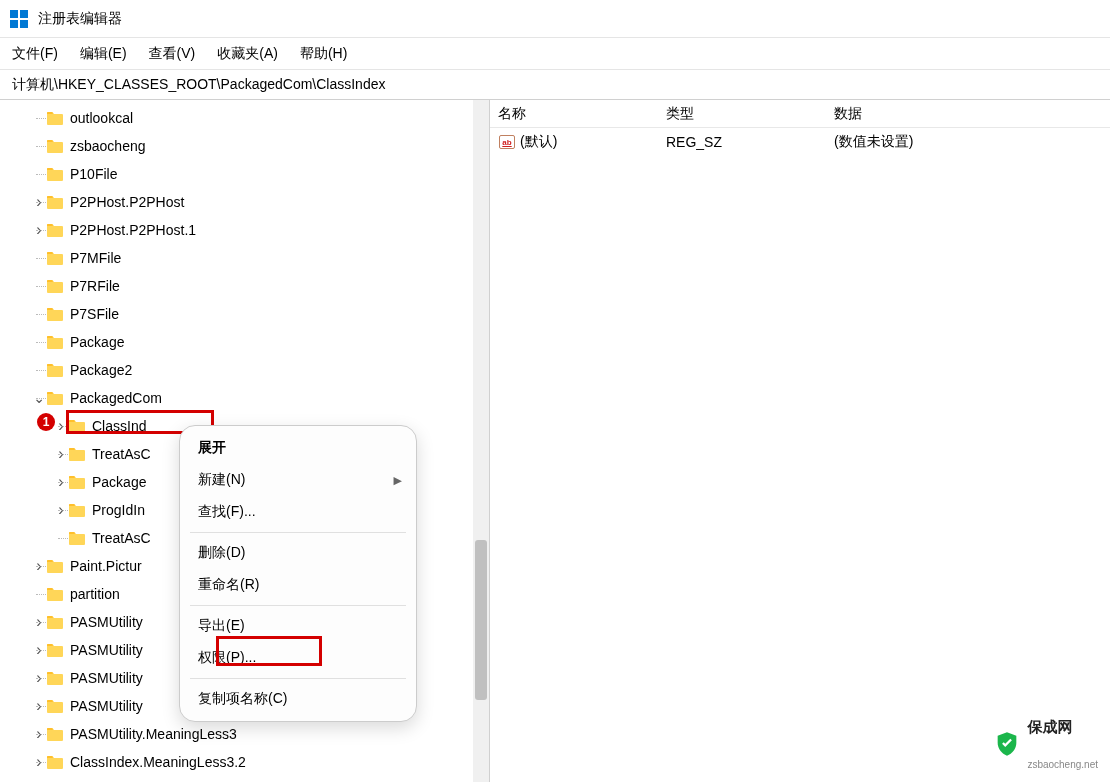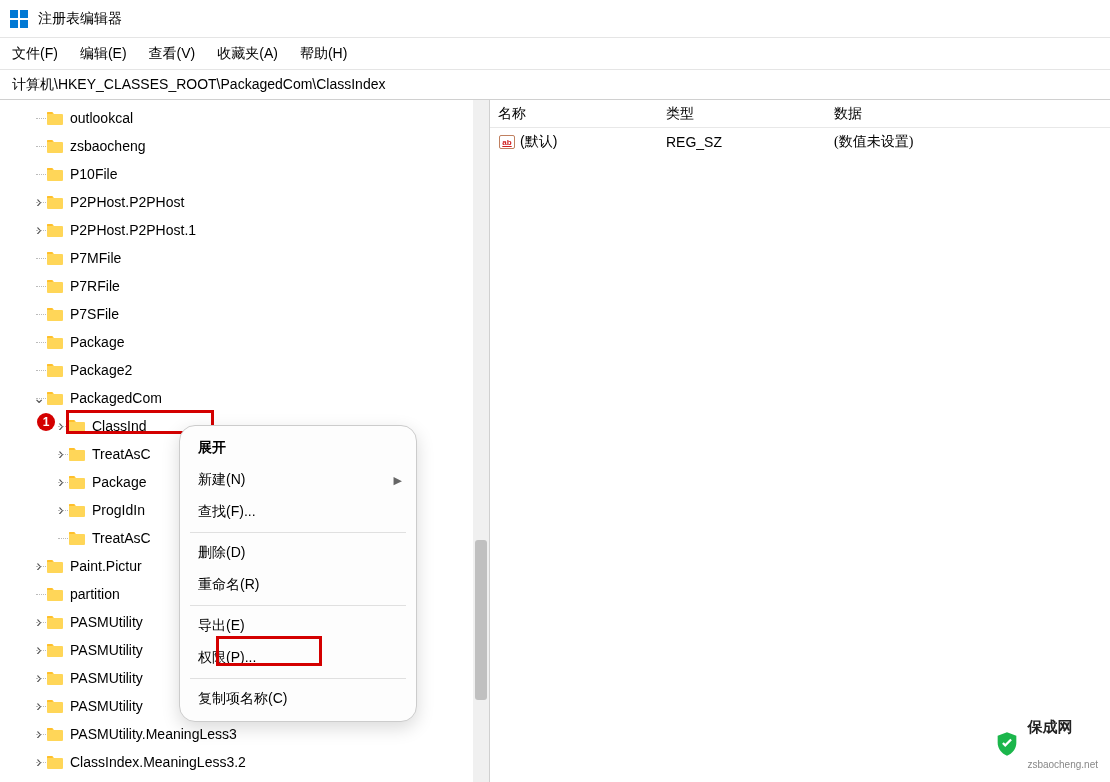--- a/index.html
+++ b/index.html
@@ -31,21 +31,21 @@
 .tree-row .label { white-space: nowrap; }
 
 .selected-box { position: absolute; border: 3px solid #d40000; pointer-events: none; z-index: 5; }
 .callout { position: absolute; width: 18px; height: 18px; border-radius: 50%; background: #d40000; color: #fff; font-size: 12px; font-weight: bold; display: flex; align-items: center; justify-content: center; z-index: 6; }
 
 .values-panel { flex: 1; }
 .values-header { display: flex; height: 28px; align-items: center; border-bottom: 1px solid #e8e8e8; font-size: 14px; padding-left: 8px; }
 .values-header .col { }
 .col-name { width: 168px; }
 .col-type { width: 168px; }
-.col-data { flex: 1; font-family: Liberation Serif, serif; }
+.col-data { flex: 1; }
 .values-row { display: flex; align-items: center; height: 28px; padding-left: 8px; }
 .value-icon { width: 18px; height: 18px; margin-right: 4px; display: flex; align-items: center; justify-content: center; }
 .value-icon-box { width: 16px; height: 14px; border: 1px solid #c08060; background: #fff; font-size: 8px; color: #d02020; font-weight: bold; display: flex; align-items: center; justify-content: center; border-radius: 2px; text-decoration: underline; }
 
 .context-menu { position: absolute; left: 179px; top: 425px; width: 238px; background: #fdfdfd; border: 1px solid #ccc; border-radius: 16px; box-shadow: 0 6px 18px rgba(0,0,0,0.15); padding: 6px 0; z-index: 10; font-size: 14px; }
 .context-menu .cm-item { height: 32px; display: flex; align-items: center; padding: 0 18px; cursor: default; position: relative; }
 .context-menu .cm-item.bold { font-weight: bold; }
 .context-menu .cm-sep { height: 1px; background: #e0e0e0; margin: 4px 10px; }
 .context-menu .cm-arrow { position: absolute; right: 14px; color: #666; font-size: 11px; }
 .cm-highlight { position: absolute; border: 3px solid #d40000; pointer-events: none; }

